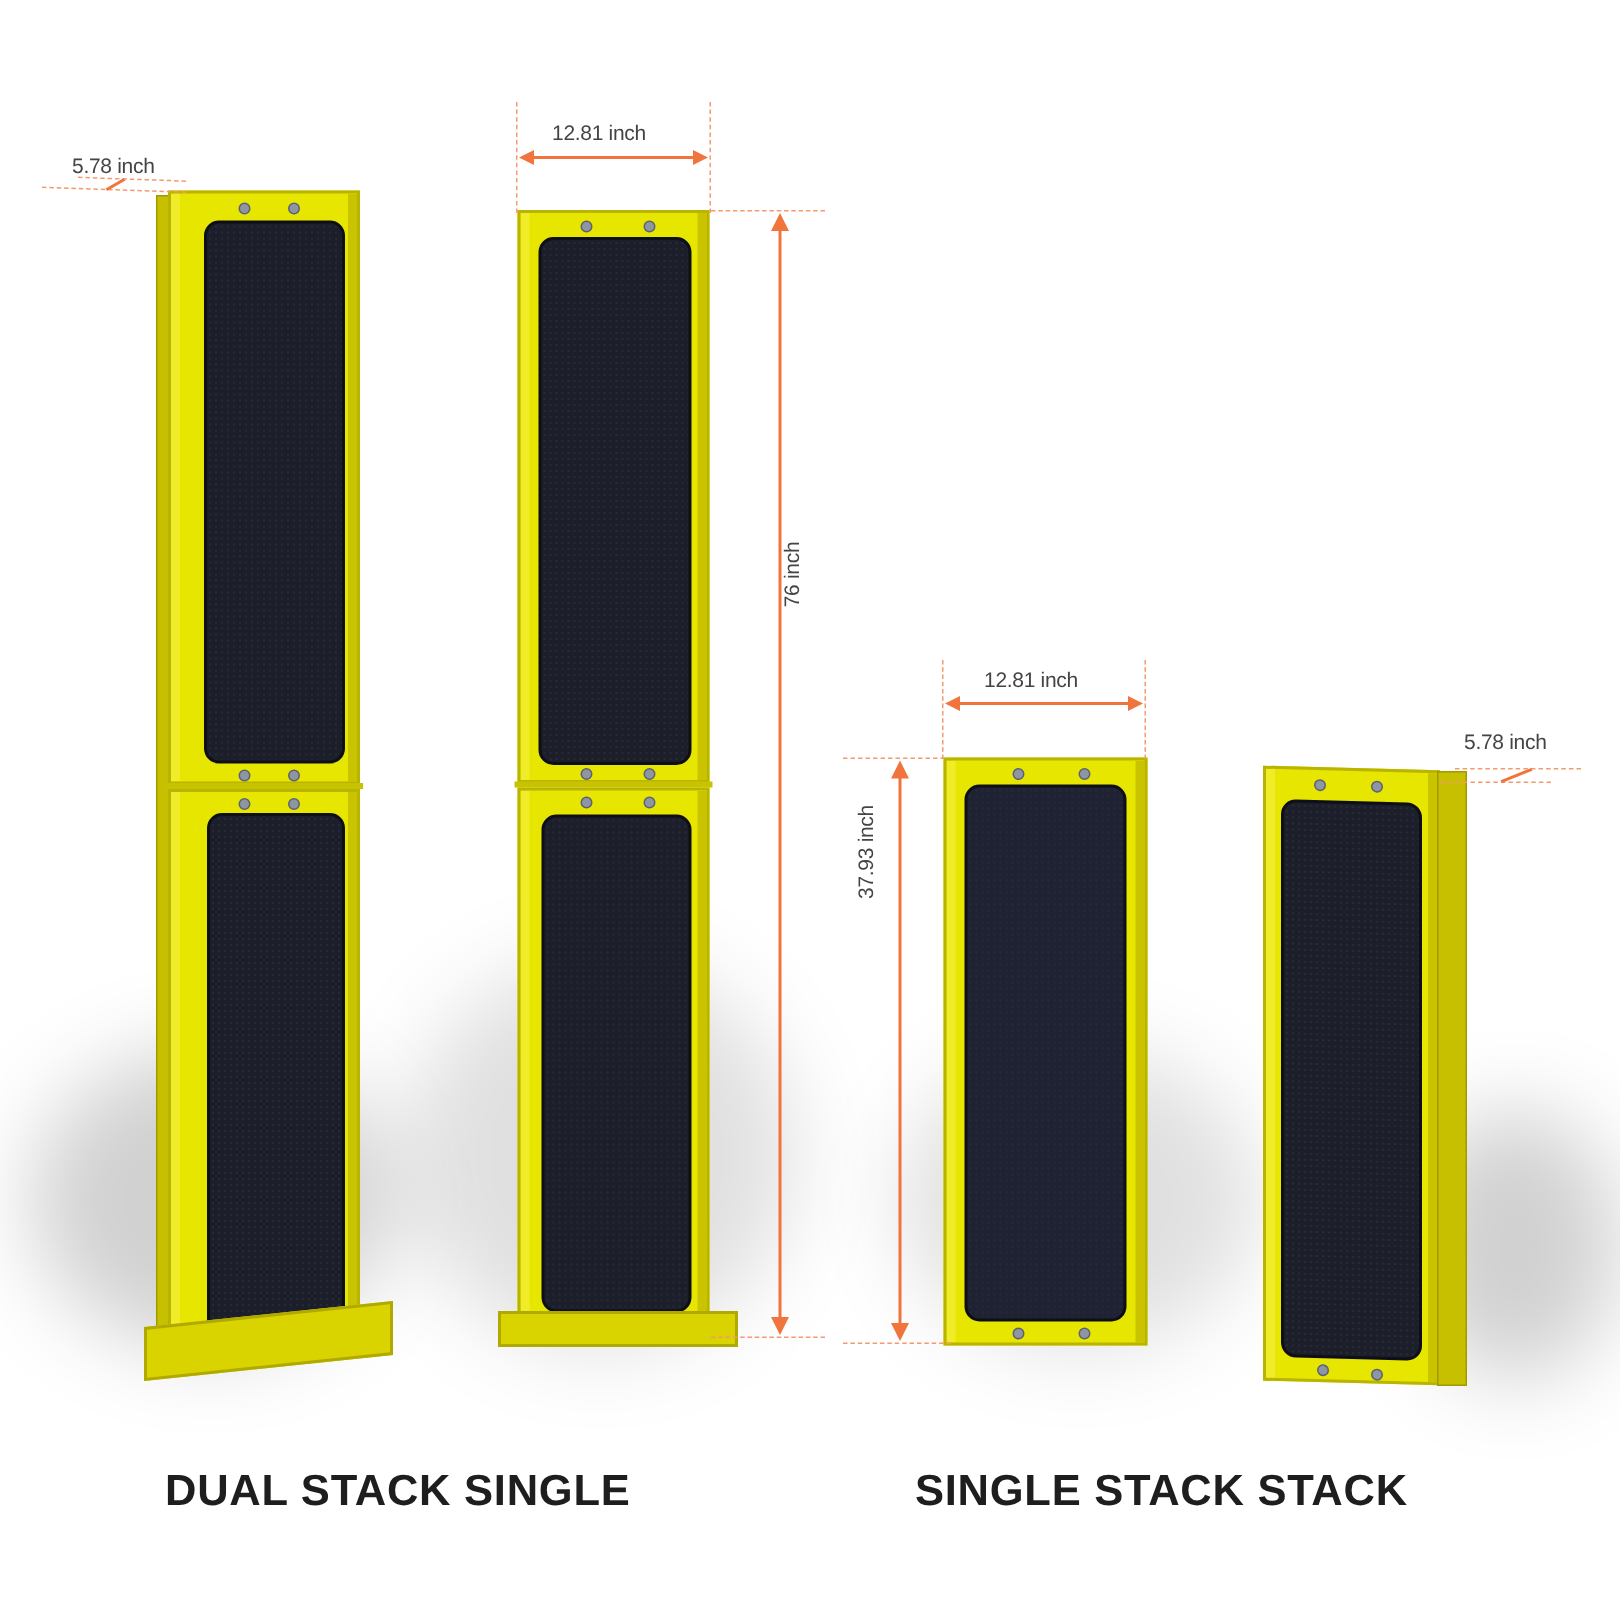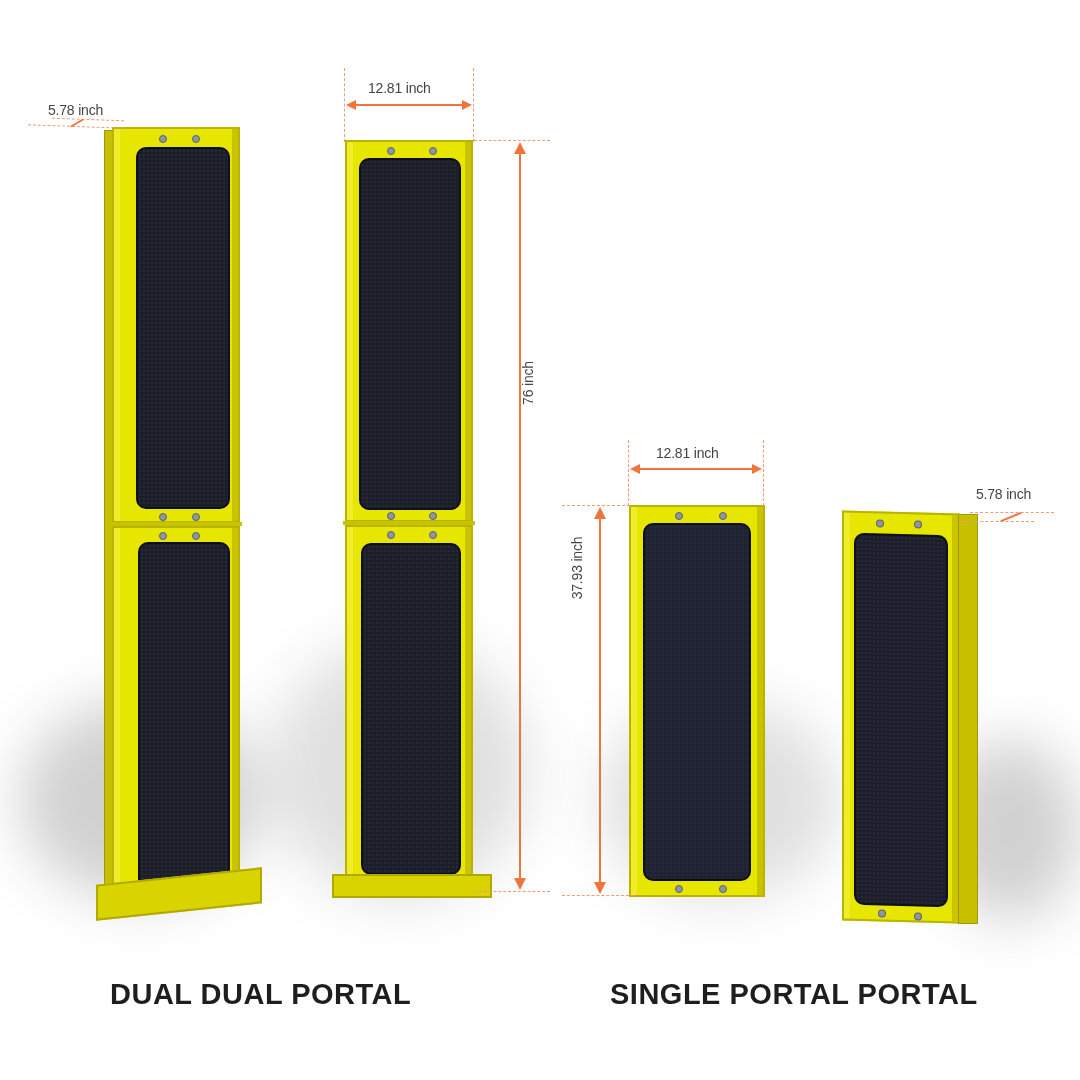--- a/index.html
+++ b/index.html
@@ -144,16 +144,16 @@
     <div class="side" style="left:958px; top:514px; width:20px; height:410px;"></div>
   </div>
 
   <div>
     <div class="guide-h" style="left:970px; top:512px; width:84px;"></div>
     <div class="guide-h" style="left:960px; top:521px; width:74px;"></div>
     <div class="dim-h" style="left:1000px; top:516px; width:22px; transform:rotate(-22deg);"></div>
     <span class="dim-label" style="left:976px; top:486px;">5.78 inch</span>
   </div>
 
-  <div class="caption" style="left:110px;">DUAL DUAL PORTAL</div>
-  <div class="caption" style="left:610px;">SINGLE PORTAL PORTAL</div>
+  <div class="caption" style="left:110px;">DUAL STACK SINGLE</div>
+  <div class="caption" style="left:610px;">SINGLE STACK STACK</div>
 
 </div>
 
 </body></html>

